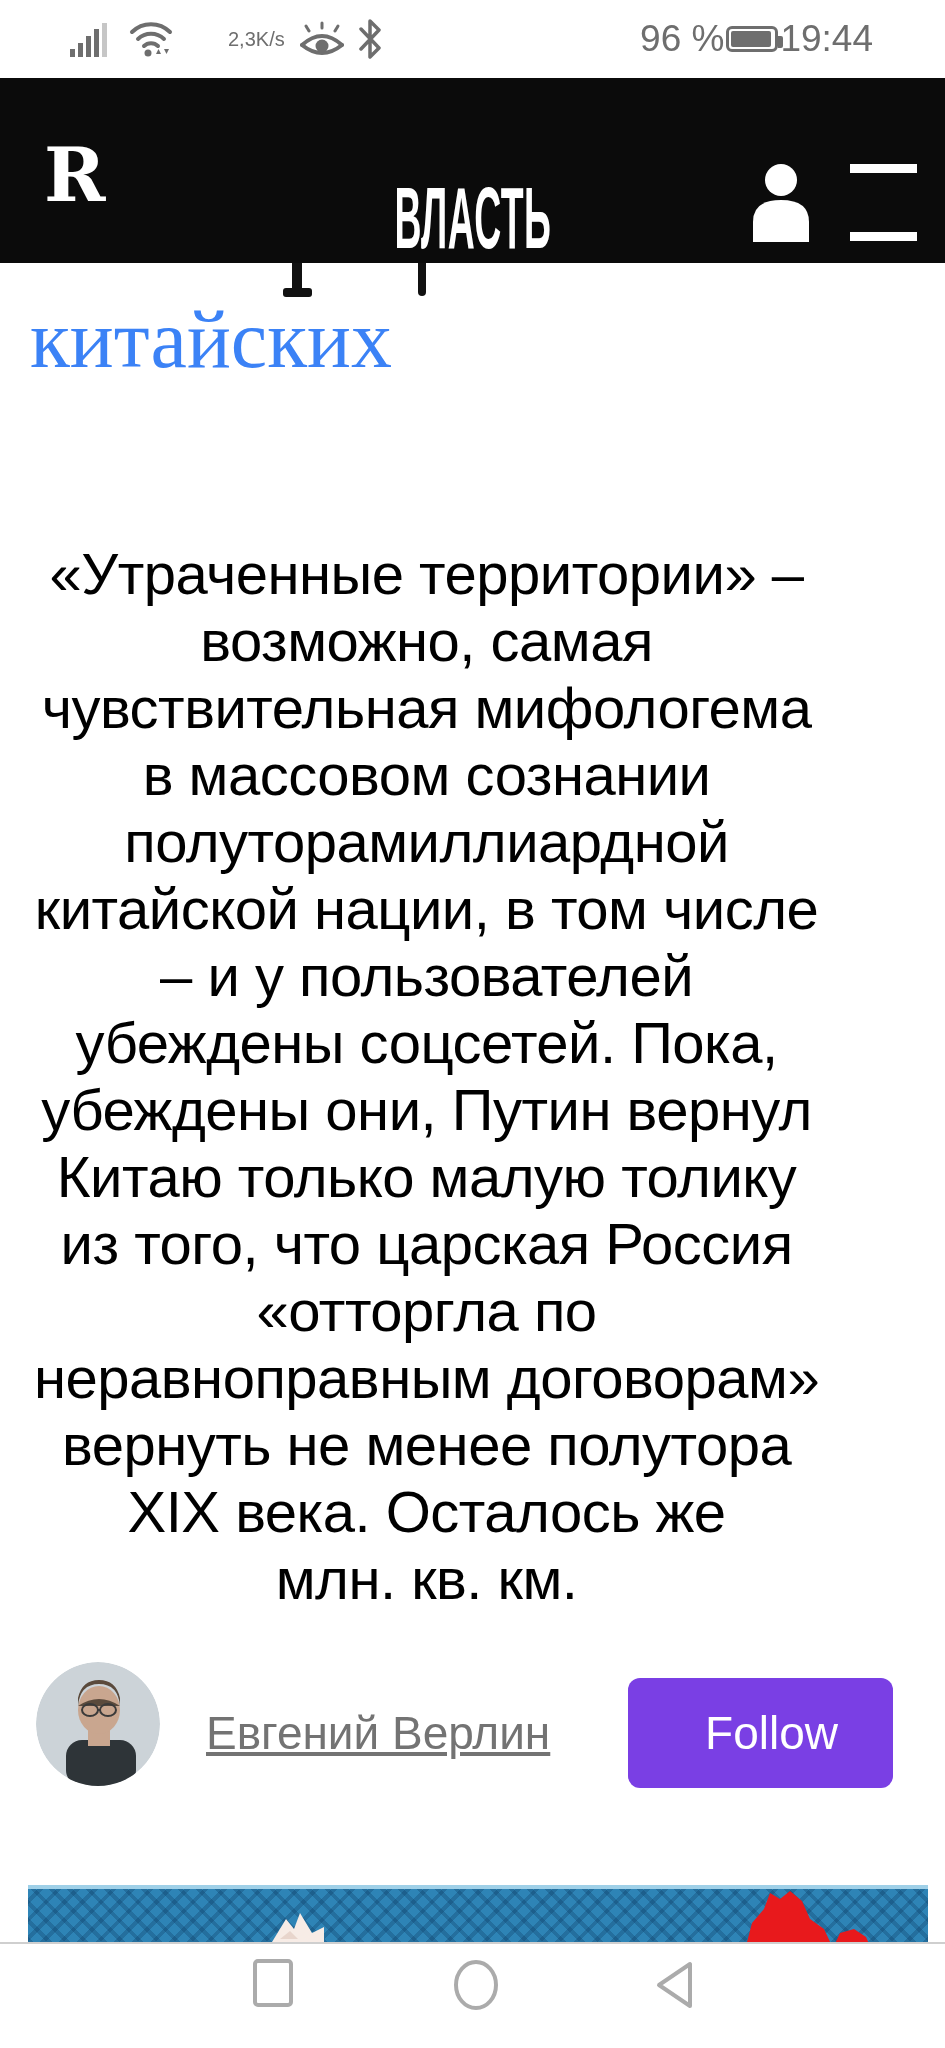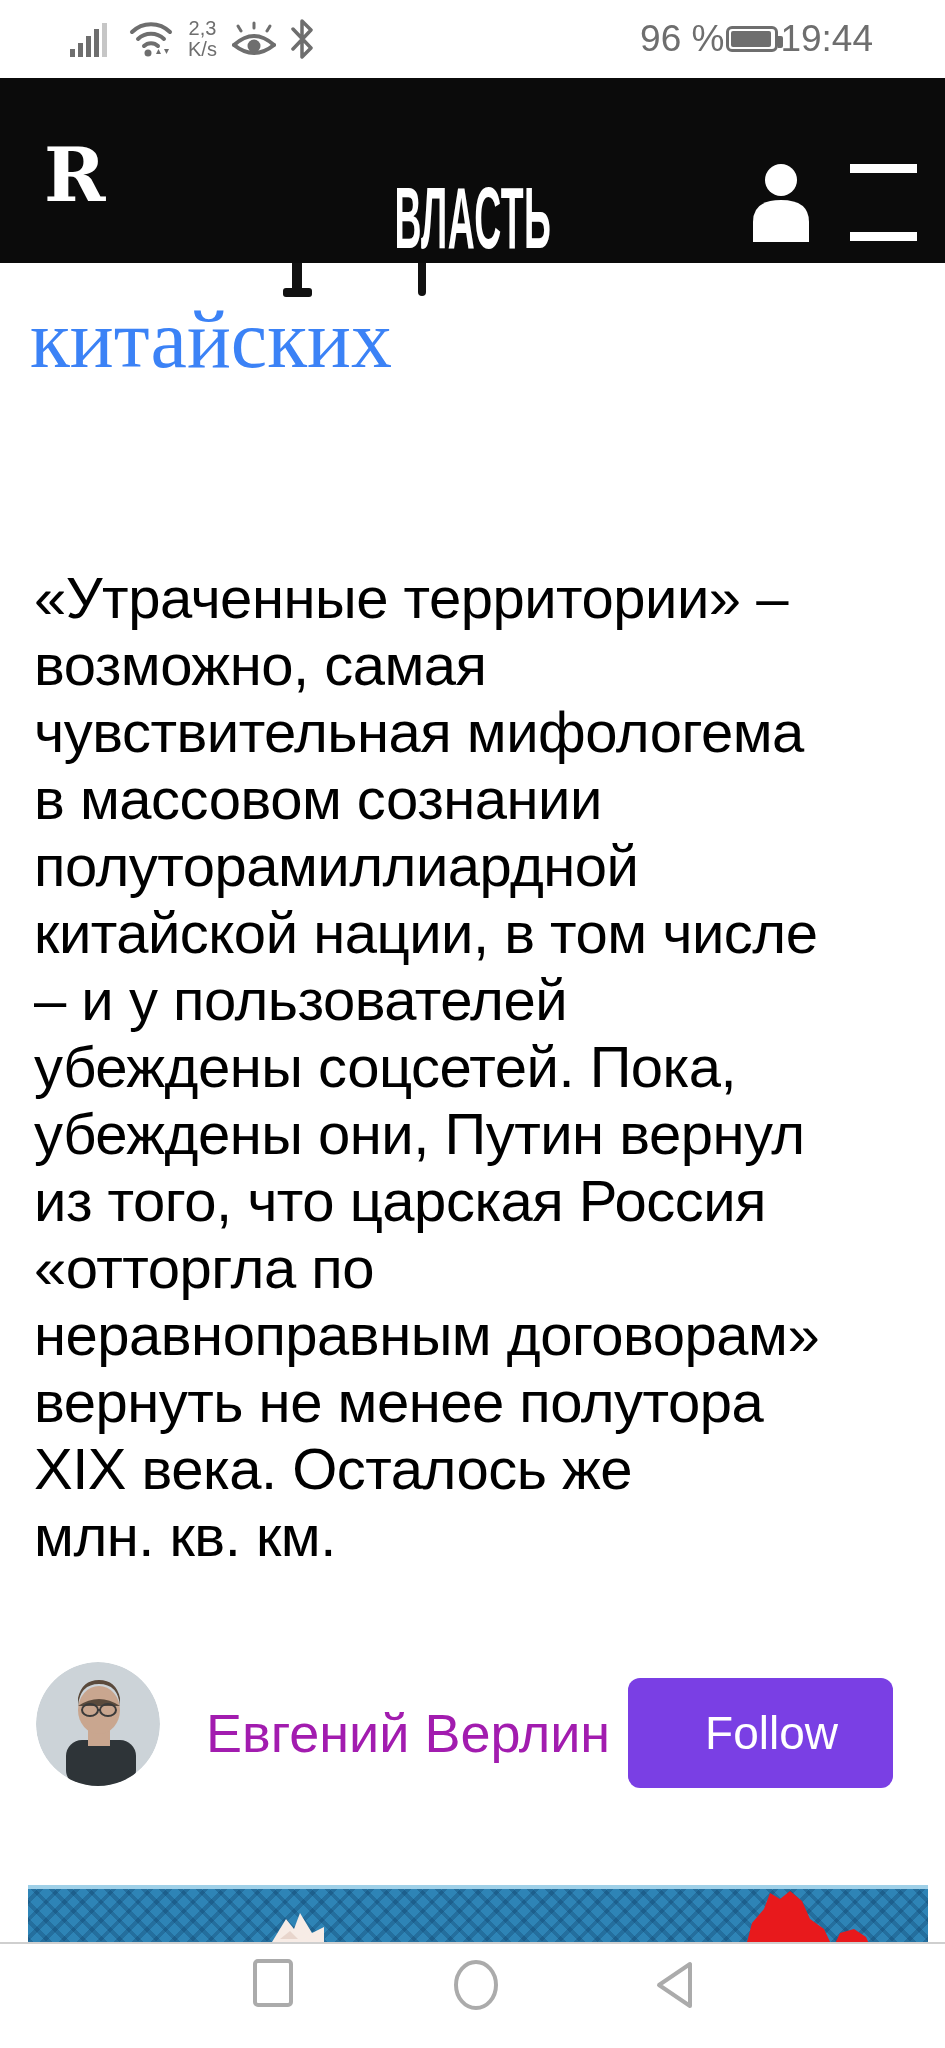--- a/index.html
+++ b/index.html
@@ -4,21 +4,21 @@
 <style>
   html,body{margin:0;padding:0;background:#ffffff;}
   .page{position:relative;width:945px;height:2048px;background:#ffffff;overflow:hidden;
         font-family:"Liberation Sans",sans-serif;}
 
   
   .statusbar{position:absolute;left:0;top:0;width:945px;height:78px;background:#ffffff;color:#6e6e6e;}
   .sb-left{position:absolute;left:70px;top:0;height:78px;display:flex;align-items:center;gap:12px;}
   .sb-right{position:absolute;right:72px;top:0;height:78px;display:flex;align-items:center;gap:2px;}
   .sb-text{font-size:37px;color:#6e6e6e;}
-  .sb-speed{display:flex;flex-direction:column;align-items:center;line-height:21px;font-size:20px;color:#6e6e6e;}
+  .sb-speed{display:flex;flex-direction:row;align-items:center;line-height:21px;font-size:20px;color:#6e6e6e;margin-left:40px;}
   .bat{position:relative;width:52px;height:26px;border:3px solid #6e6e6e;border-radius:6px;box-sizing:border-box;}
   .bat-fill{position:absolute;left:2px;top:2px;bottom:2px;width:40px;background:#6e6e6e;border-radius:2px;}
   .bat-tip{position:absolute;right:-8px;top:7px;width:5px;height:12px;background:#6e6e6e;border-radius:0 2px 2px 0;}
 
   
   .appheader{position:absolute;left:0;top:78px;width:945px;height:185px;background:#0b0b0b;}
   .logo{position:absolute;left:44px;top:60px;color:#ffffff;font-family:"DejaVu Serif","Liberation Serif",serif;
         font-weight:700;font-size:74px;line-height:74px;}
   .section-title{position:absolute;left:50%;top:96px;color:#ffffff;font-weight:700;font-size:87px;line-height:87px;
         transform:translateX(-50%) scaleX(0.43);transform-origin:center top;letter-spacing:1px;white-space:nowrap;}
@@ -29,27 +29,27 @@
   .hdr-burger .b3{top:68px;}
 
   
   .frag-stem{position:absolute;background:#111111;}
 
   
   .headline{position:absolute;left:30px;top:294px;font-family:Liberation Serif, serif;
         font-size:82px;line-height:92px;color:#3b82f6;white-space:nowrap;}
 
   
-  .lead{position:absolute;left:34px;top:564px;}
+  .lead{position:absolute;left:34px;top:540px;text-align:center;}
   .lead-line{font-size:58px;line-height:67px;color:#000000;white-space:nowrap;letter-spacing:-0.5px;}
 
   
   .avatar{position:absolute;left:36px;top:1662px;width:124px;height:124px;border-radius:50%;overflow:hidden;}
   .author-name{position:absolute;left:206px;top:1678px;height:110px;display:flex;align-items:center;
-        font-size:54px;color:#a21caf;white-space:nowrap;}
+        font-size:46px;color:#737373;white-space:nowrap;text-decoration:underline;}
   .follow-btn{position:absolute;left:628px;top:1678px;width:265px;height:110px;background:#7a3fe4;border:none;
         border-radius:12px;color:#ffffff;font-size:46px;font-family:"Liberation Sans",sans-serif;
         display:flex;align-items:center;justify-content:center;cursor:pointer;padding-left:28px;}
 
   
   .article-image{position:absolute;left:28px;top:1885px;width:900px;height:57px;overflow:hidden;
         background-color:#2e84b6;border-top:4px solid #9fd0e8;box-sizing:border-box;
         background-image:
           repeating-linear-gradient(45deg, rgba(10,55,95,0.28) 0 4px, rgba(0,0,0,0) 4px 13px),
           repeating-linear-gradient(-45deg, rgba(10,55,95,0.28) 0 4px, rgba(0,0,0,0) 4px 13px);}
@@ -131,20 +131,21 @@
   <div class="lead">
     <div class="lead-line">«Утраченные территории» –</div>
     <div class="lead-line">возможно, самая</div>
     <div class="lead-line">чувствительная мифологема</div>
     <div class="lead-line">в массовом сознании</div>
     <div class="lead-line">полуторамиллиардной</div>
     <div class="lead-line">китайской нации, в том числе</div>
     <div class="lead-line">– и у пользователей</div>
     <div class="lead-line">убеждены соцсетей. Пока,</div>
     <div class="lead-line">убеждены они, Путин вернул</div>
+    <div class="lead-line">Китаю только малую толику</div>
     <div class="lead-line">из того, что царская Россия</div>
     <div class="lead-line">«отторгла по</div>
     <div class="lead-line">неравноправным договорам»</div>
     <div class="lead-line">вернуть не менее полутора</div>
     <div class="lead-line">XIX века. Осталось же</div>
     <div class="lead-line">млн. кв. км.</div>
   </div>
 
   <div class="avatar">
     <svg width="124" height="124" viewBox="0 0 124 124">

